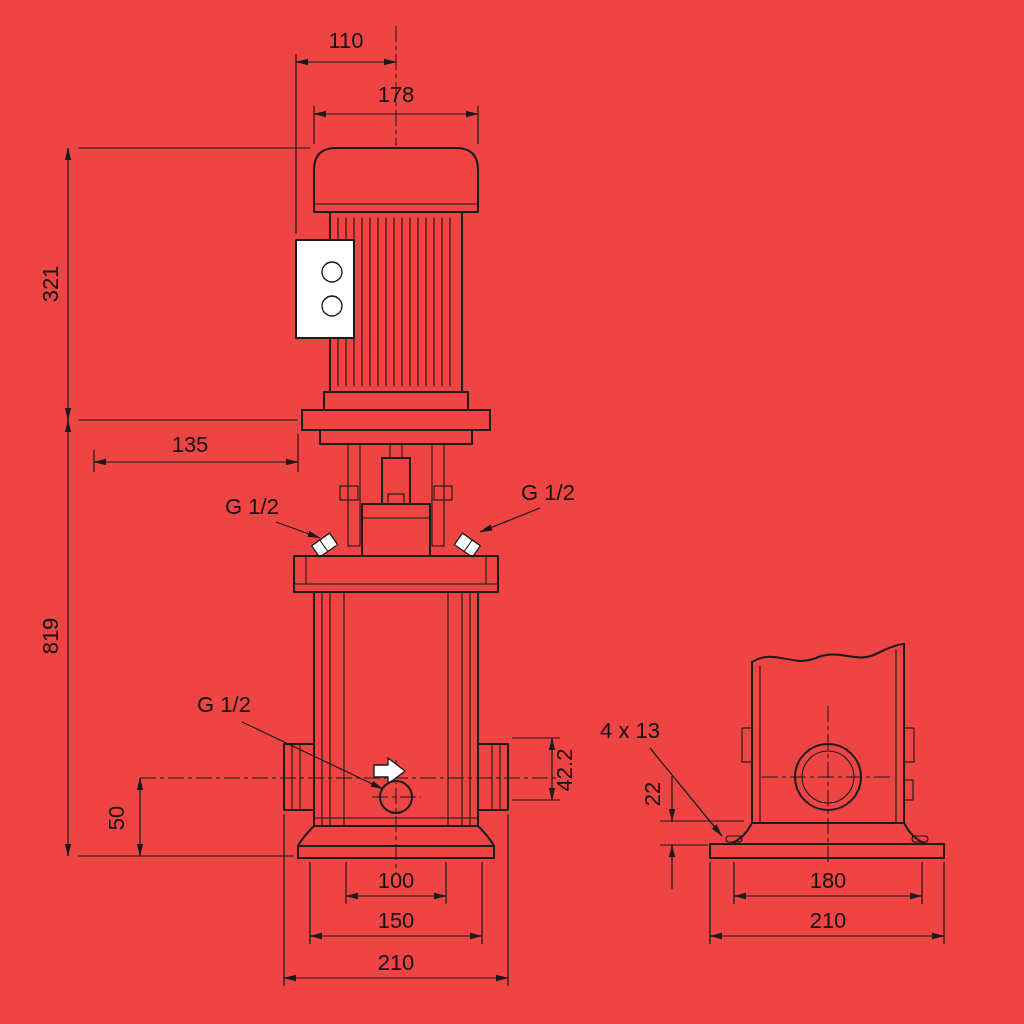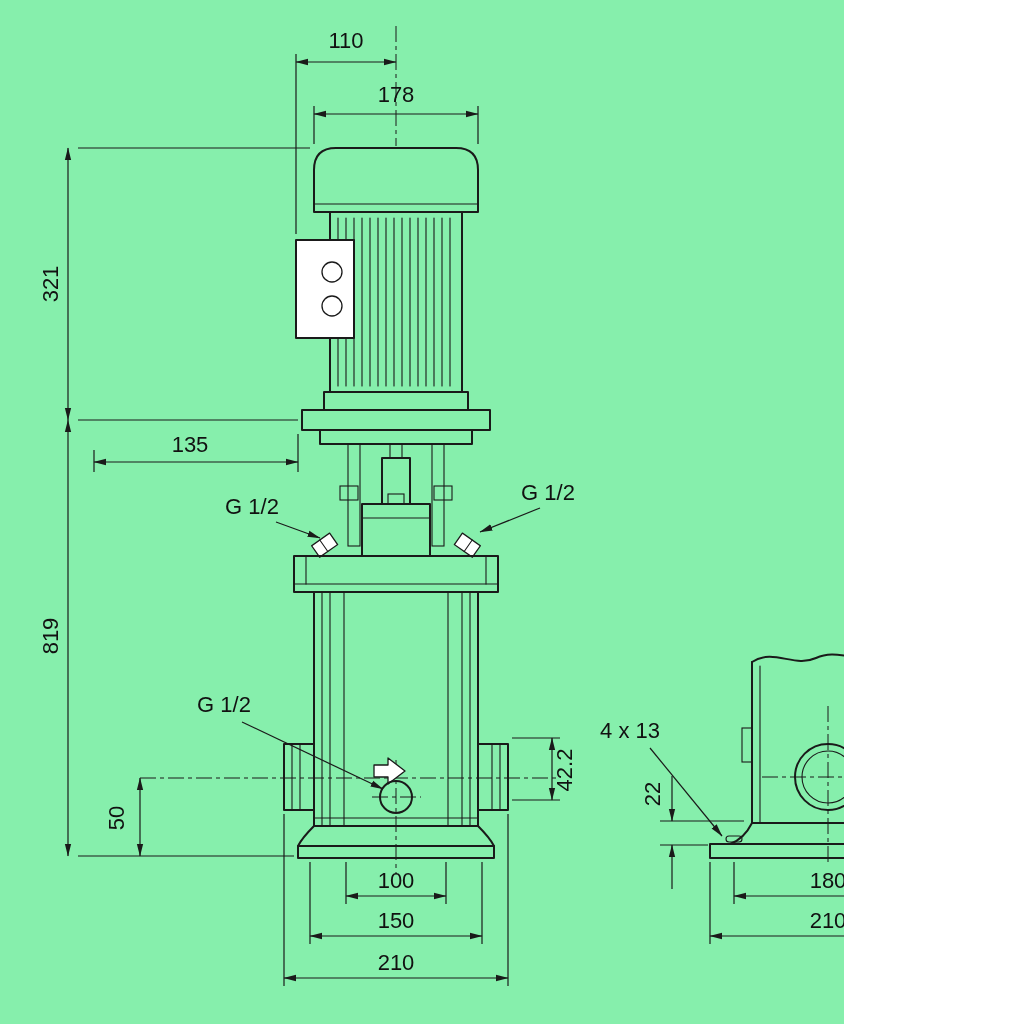--- a/index.html
+++ b/index.html
@@ -1,16 +1,16 @@
 <!DOCTYPE html>
 <html><head>
 <meta charset="utf-8">
 <style>
   html,body{margin:0;padding:0;background:#ffffff}
-  .stage{width:844px;height:1024px;background:#86efac;position:relative;overflow:hidden;
+  .stage{width:1024px;height:1024px;background:#ef4444;position:relative;overflow:hidden;
          font-family:"Liberation Sans",sans-serif}
   svg{display:block}
   .o{fill:none;stroke:#1a1a1a;stroke-width:2;stroke-linejoin:round;stroke-linecap:round}
   .t{fill:none;stroke:#1a1a1a;stroke-width:1.1;stroke-linecap:round}
   .d{fill:none;stroke:#1a1a1a;stroke-width:1.2}
   .cl{fill:none;stroke:#1a1a1a;stroke-width:1;stroke-dasharray:16 4 4 4}
   .w{fill:#ffffff;stroke:#1a1a1a;stroke-width:2;stroke-linejoin:round}
   .wt{fill:#ffffff;stroke:#1a1a1a;stroke-width:1.3;stroke-linejoin:round}
   text{font-family:"Liberation Sans",sans-serif;font-size:22px;fill:#111111;text-anchor:middle}
 </style>

